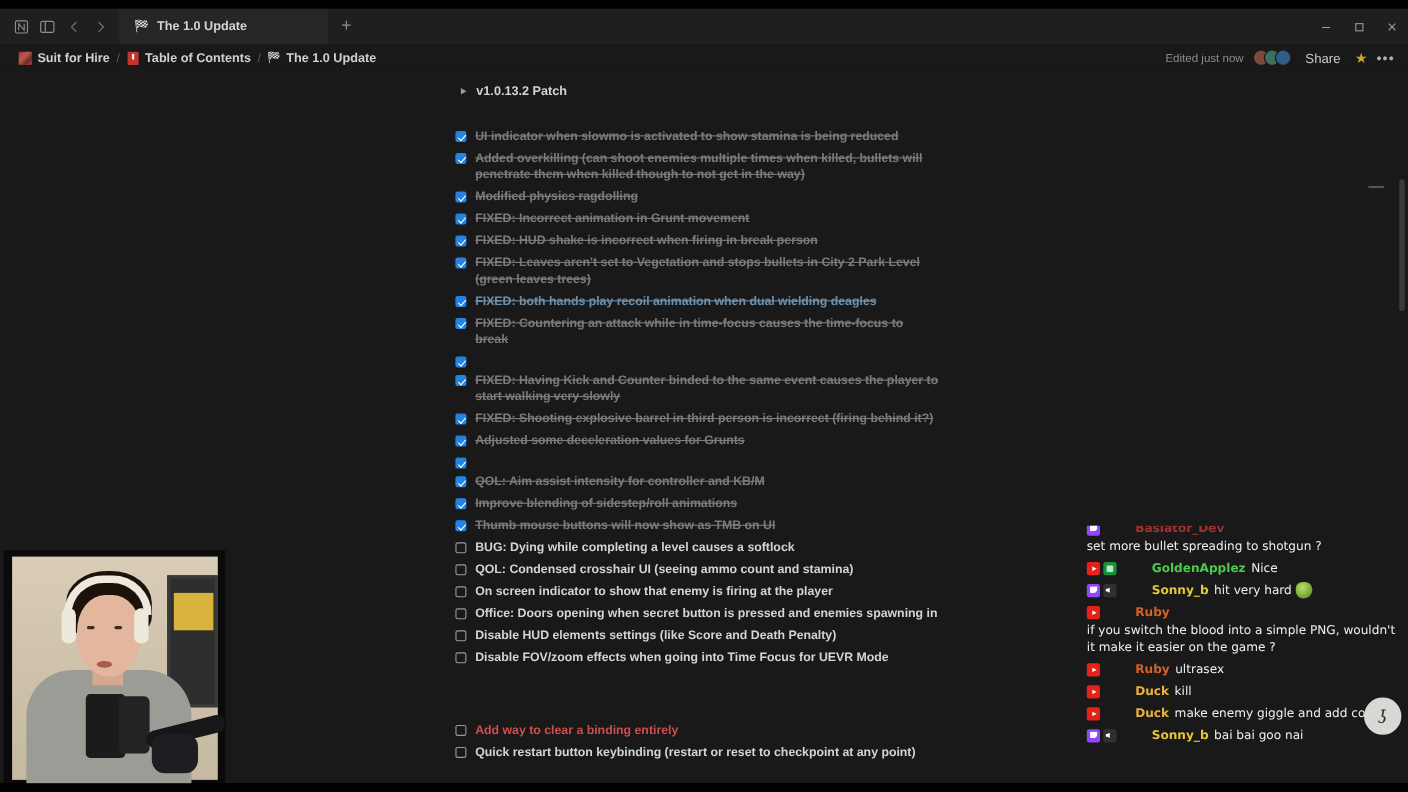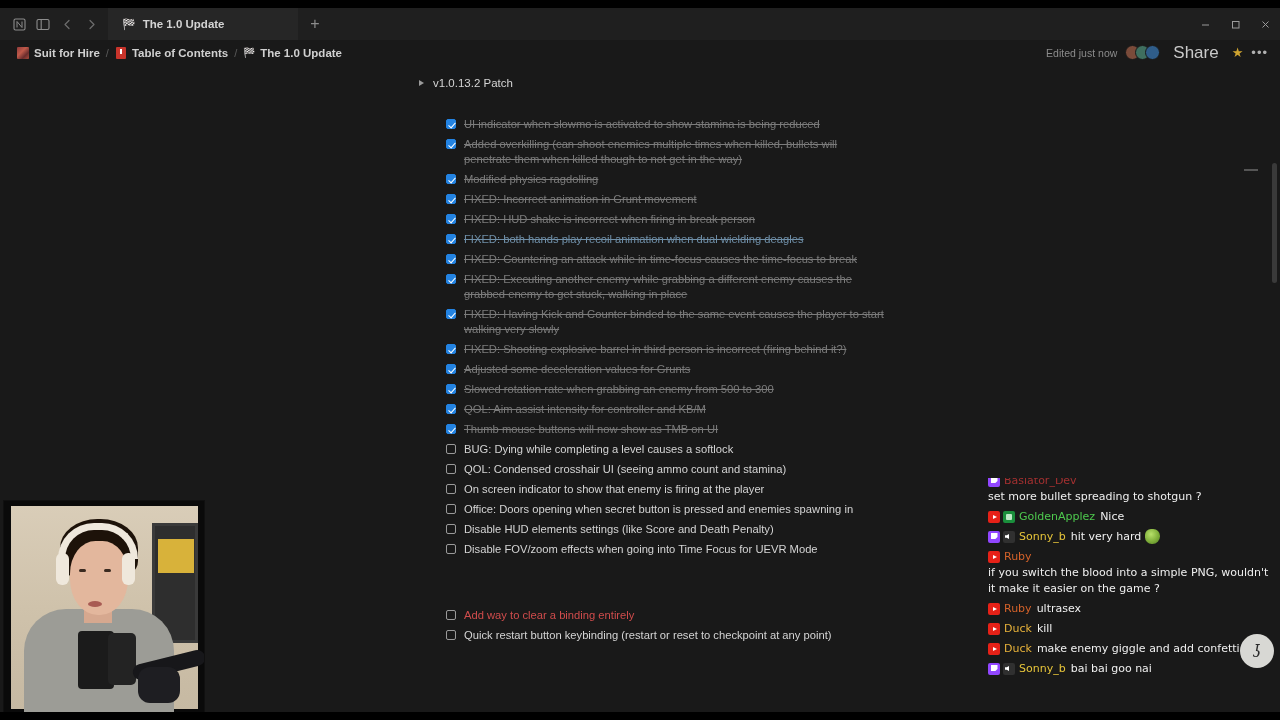--- a/index.html
+++ b/index.html
@@ -119,30 +119,31 @@
     width: 15px; height: 15px; border-radius: 50%;
     border: 1.5px solid #191919;
     margin-left: -5px;
     font-size: 7px; color: #fff;
     display:flex; align-items:center; justify-content:center;
   }
   .av:first-child { margin-left: 0; }
   .av1 { background: #7a4b3a; }
   .av2 { background: #3f6f5f; }
   .av3 { background: #2f5d8a; }
-  .share-btn { color: #c9c9c9; font-size: 17px; padding: 2px 5px; border-radius: 3px; }
+  .share-btn { color: #c9c9c9; font-size: 12px; padding: 2px 5px; border-radius: 3px; }
   .star-btn { color: #cfa430; font-size: 13px; line-height: 1; }
   .dots-btn { color: #b0b0b0; font-size: 13px; letter-spacing: 1px; line-height: 1; }
 
   
   .page {
     flex: 1;
     position: relative;
     overflow: hidden;
     background: #191919;
+    font-weight: bold;
   }
   .content {
     position: absolute;
     left: 414px; top: 8px;
     width: 470px;
   }
 
   .toggle-row {
     display: flex; align-items: center;
     gap: 9px;
@@ -159,21 +160,20 @@
   .toggle-label { color: #d4d4d4; font-size: 11.5px; }
 
   .gap { height: 21px; }
 
   .todo {
     display: flex;
     align-items: flex-start;
     gap: 8px;
     padding: 2px 0 3px 0;
     line-height: 15px;
-    margin-left: 32px;
   }
   .cbox {
     width: 10px; height: 10px;
     flex: 0 0 10px;
     margin-top: 2px;
     border: 1.3px solid #9a9a9a;
     border-radius: 2px;
     background: transparent;
     position: relative;
   }
@@ -269,21 +269,21 @@
     clip-path: polygon(0 0, 100% 0, 100% 65%, 70% 100%, 45% 100%, 30% 100%, 0 100%);
   }
   .badge-mod { background: #1a8f3c; border-radius: 2px; position:relative;}
   .badge-mod::after{content:""; position:absolute; inset:3px; background:#bde8c6; border-radius:1px;}
   .badge-spk { background: #303030; border-radius: 2px; position: relative; }
   .badge-spk::after {
     content:"";position:absolute;left:2px;top:3px;
     width:4px;height:5px;background:#fff;
     clip-path: polygon(0 25%,45% 25%,100% 0,100% 100%,45% 75%,0 75%);
   }
-  .uname { font-weight: normal; margin-right: 5px; white-space: nowrap; }
+  .uname { font-weight: bold; margin-right: 5px; white-space: nowrap; margin-left: 28px; }
   .mtext { color: #efefef; }
   .emote {
     display: inline-block;
     width: 15px; height: 15px;
     margin-left: 4px;
     vertical-align: -3px;
     background: radial-gradient(circle at 40% 35%, #b7e06a 0%, #7fae3a 55%, #4e7a22 100%);
     border-radius: 40% 45% 50% 45%;
   }
   .chat-logo {
@@ -518,51 +518,57 @@
               <span class="todo-text">Modified physics ragdolling</span>
             </div>
             <div class="todo done">
               <span class="cbox"></span>
               <span class="todo-text">FIXED: Incorrect animation in Grunt movement</span>
             </div>
             <div class="todo done">
               <span class="cbox"></span>
               <span class="todo-text">FIXED: HUD shake is incorrect when firing in break person</span>
             </div>
+            <div class="todo done">
+              <span class="cbox"></span>
+              <span class="todo-text">FIXED: Leaves aren't set to Vegetation and stops bullets in City 2 Park Level (green leaves trees)</span>
+            </div>
             <div class="todo done tint-blue">
               <span class="cbox"></span>
               <span class="todo-text">FIXED: both hands play recoil animation when dual wielding deagles</span>
             </div>
             <div class="todo done">
               <span class="cbox"></span>
               <span class="todo-text">FIXED: Countering an attack while in time-focus causes the time-focus to break</span>
             </div>
             <div class="todo done">
               <span class="cbox"></span>
-              <span class="todo-text">FIXED: Executing another enemy while grabbing a different enemy causes the grabbed enemy to get stuck, walking in place</span>
             </div>
             <div class="todo done">
               <span class="cbox"></span>
               <span class="todo-text">FIXED: Having Kick and Counter binded to the same event causes the player to start walking very slowly</span>
             </div>
             <div class="todo done">
               <span class="cbox"></span>
               <span class="todo-text">FIXED: Shooting explosive barrel in third person is incorrect (firing behind it?)</span>
             </div>
             <div class="todo done">
               <span class="cbox"></span>
               <span class="todo-text">Adjusted some deceleration values for Grunts</span>
             </div>
             <div class="todo done">
               <span class="cbox"></span>
-              <span class="todo-text">Slowed rotation rate when grabbing an enemy from 500 to 300</span>
             </div>
             <div class="todo done">
               <span class="cbox"></span>
               <span class="todo-text">QOL: Aim assist intensity for controller and KB/M</span>
+            </div>
+            <div class="todo done">
+              <span class="cbox"></span>
+              <span class="todo-text">Improve blending of sidestep/roll animations</span>
             </div>
             <div class="todo done">
               <span class="cbox"></span>
               <span class="todo-text">Thumb mouse buttons will now show as TMB on UI</span>
             </div>
             <div class="todo">
               <span class="cbox"></span>
               <span class="todo-text">BUG: Dying while completing a level causes a softlock</span>
             </div>
             <div class="todo">

